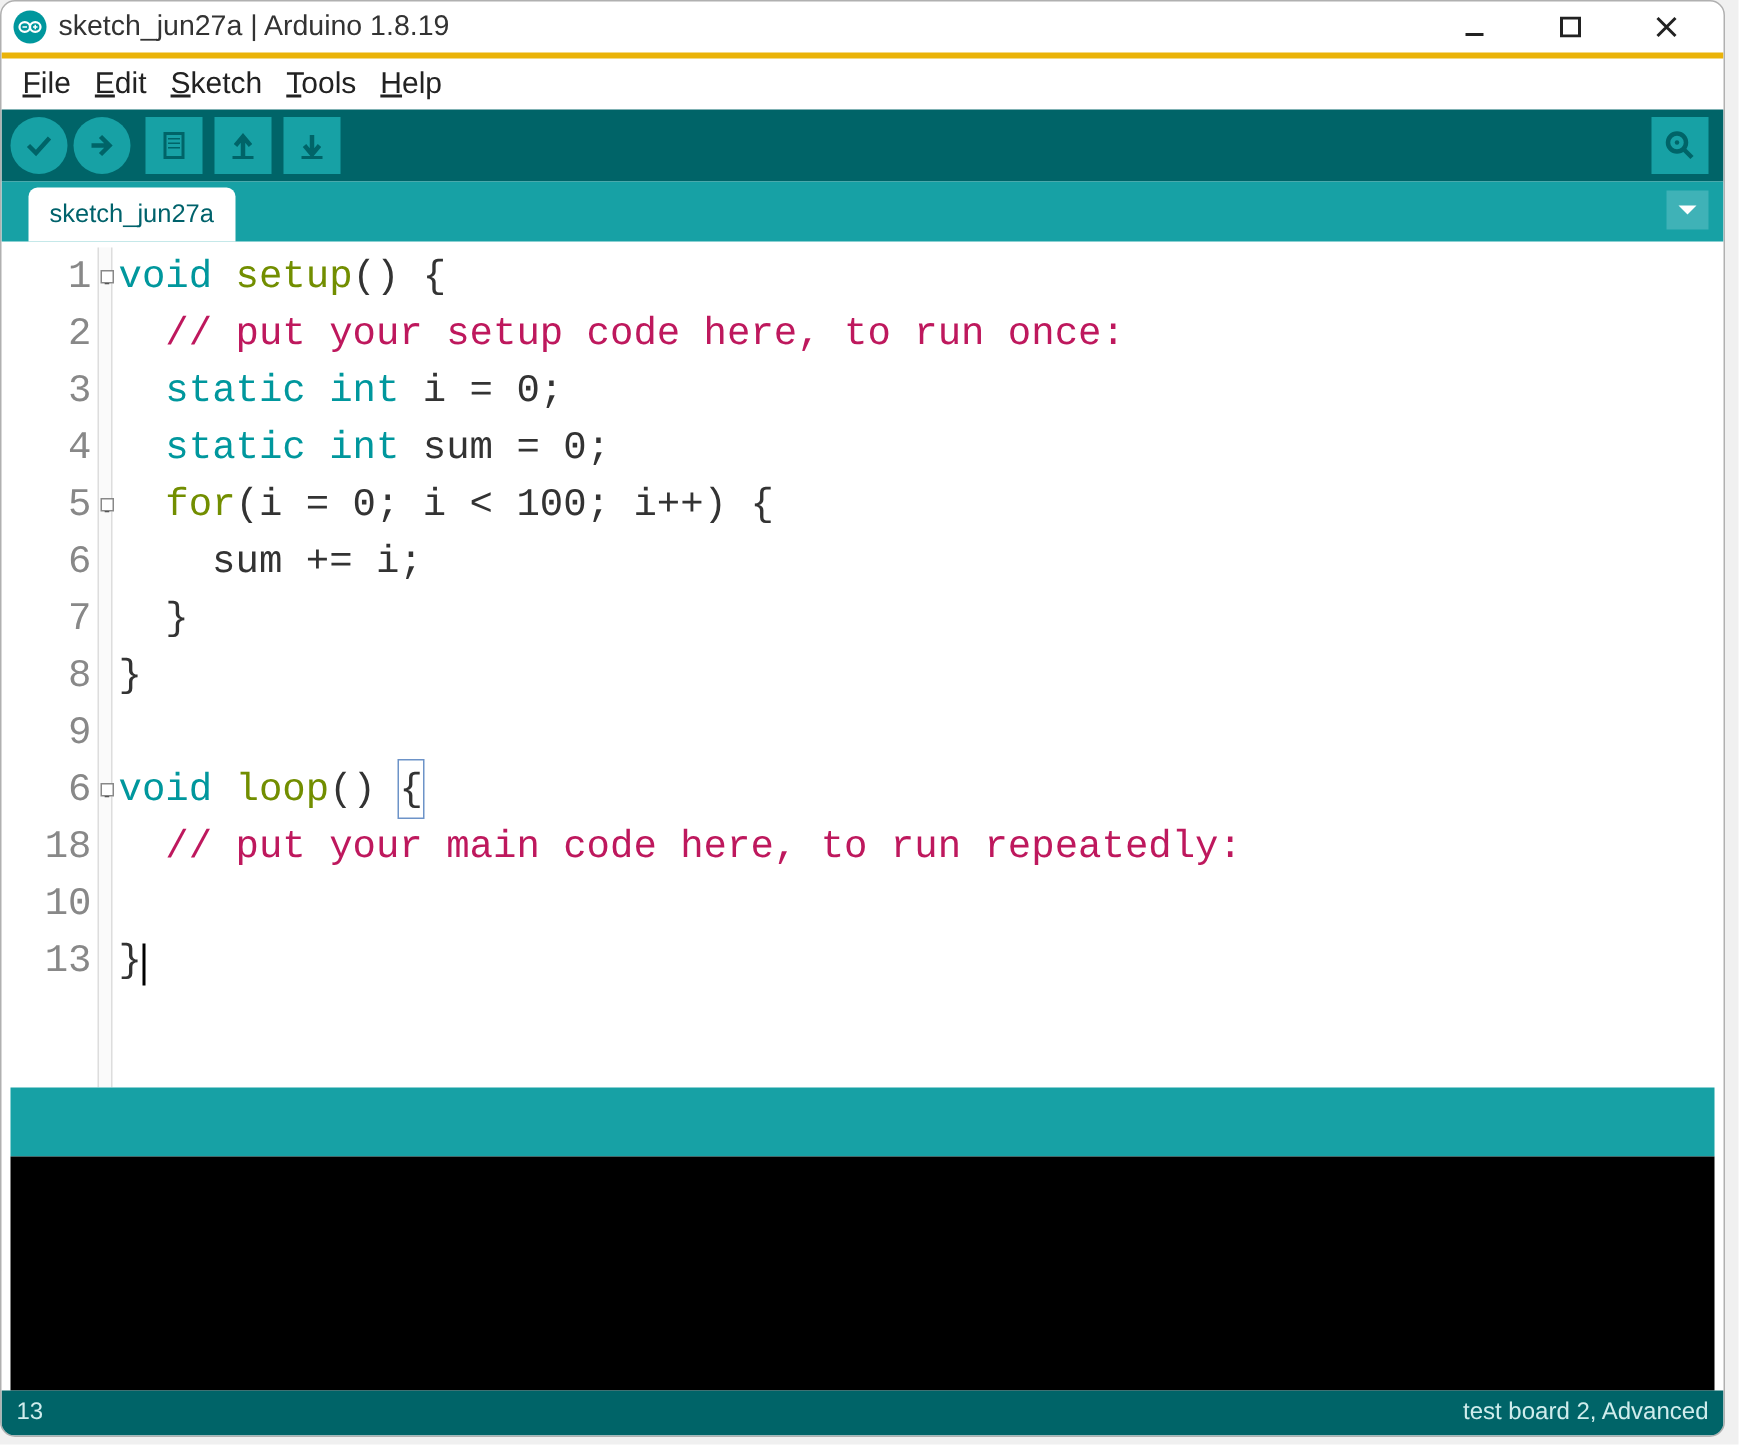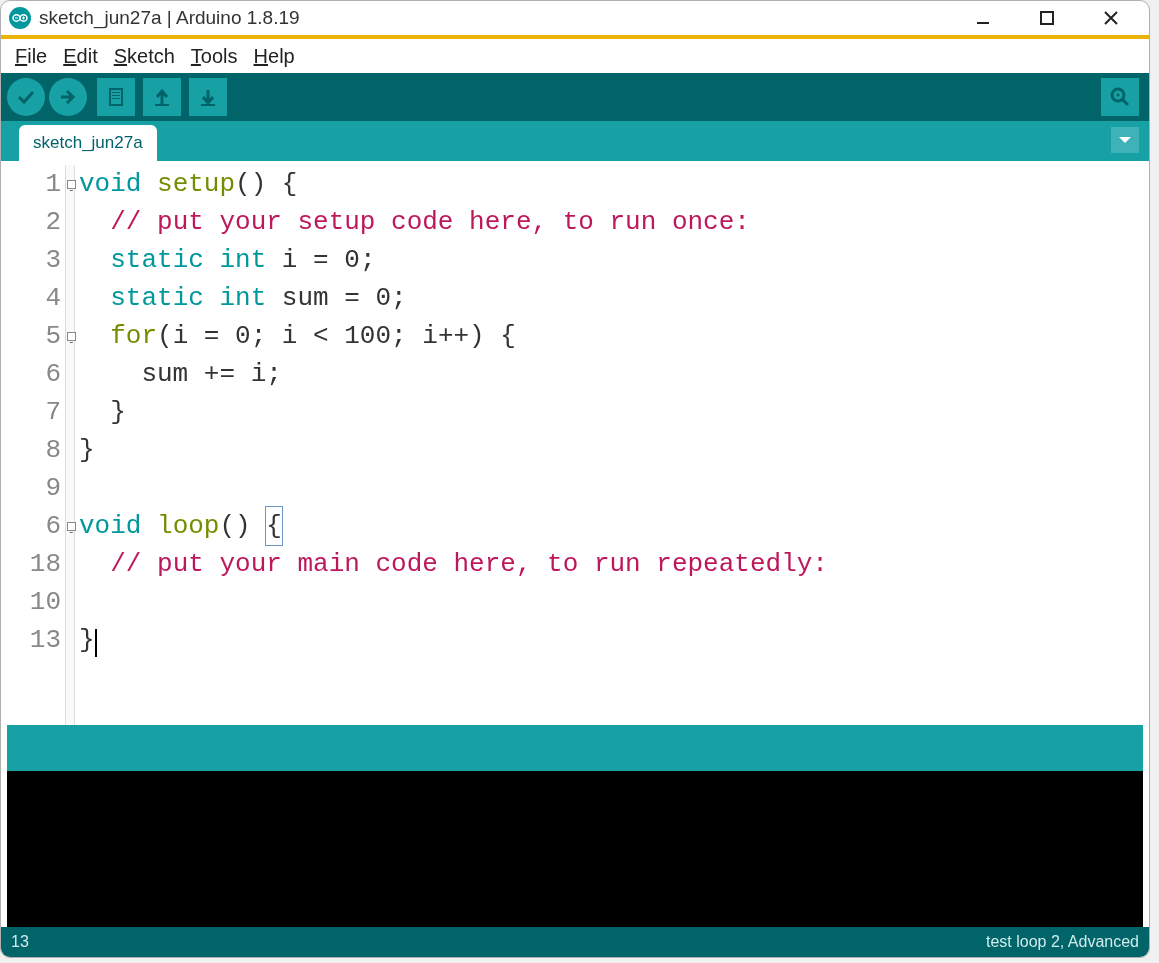--- a/index.html
+++ b/index.html
@@ -316,16 +316,16 @@
         <div></div>
       </div>
     <div class="code" id="code"><div><span class="kw-type">void</span><span> </span><span class="kw-ctrl">setup</span><span>() {</span></div><div><span>  </span><span class="comment">// put your setup code here, to run once:</span></div><div><span>  </span><span class="kw-type">static</span><span> </span><span class="kw-type">int</span><span> i = 0;</span></div><div><span>  </span><span class="kw-type">static</span><span> </span><span class="kw-type">int</span><span> sum = 0;</span></div><div><span>  </span><span class="kw-ctrl">for</span><span>(i = 0; i &lt; 100; i++) {</span></div><div><span>    sum += i;</span></div><div><span>  }</span></div><div><span>}</span></div><div><span></span></div><div><span class="kw-type">void</span><span> </span><span class="kw-ctrl">loop</span><span>() </span><span class="bracket-hl">{</span></div><div><span>  </span><span class="comment">// put your main code here, to run repeatedly:</span></div><div><span></span></div><div><span>}</span><span class="cursor"></span></div></div>
   </div>
 
   <div class="status-strip"></div>
   <div class="console"></div>
 
   <div class="footer">
     <div class="footer-left">13</div>
-    <div>test loop 2, Advanced</div>
+    <div>test board 2, Advanced</div>
   </div>
 
 </div>
 
 </body></html>

